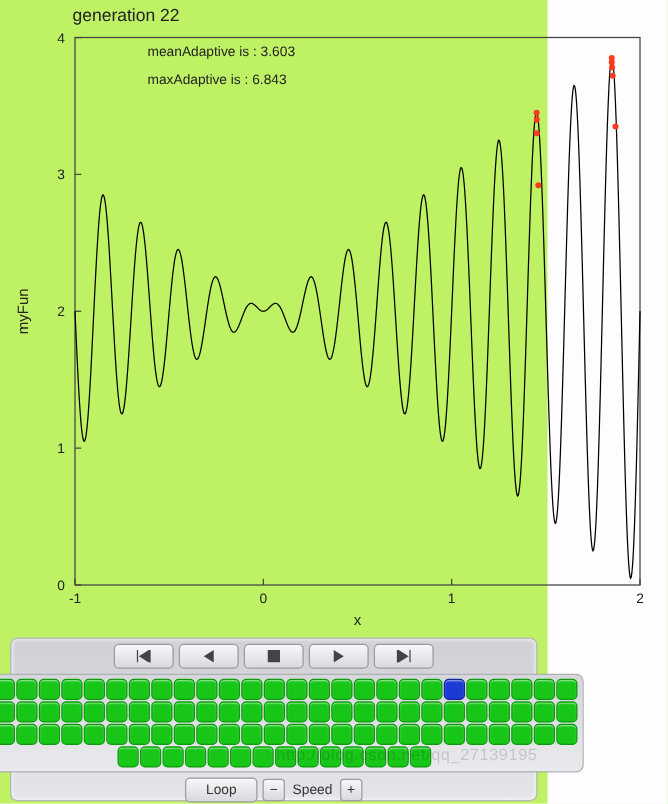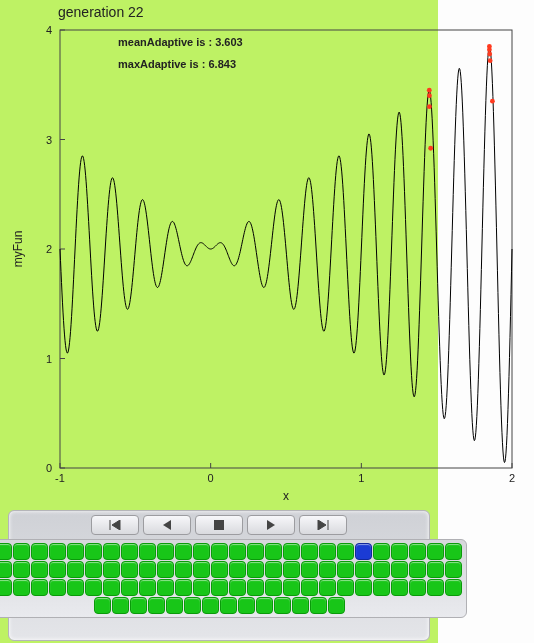--- a/index.html
+++ b/index.html
@@ -1,19 +1,19 @@
 <!DOCTYPE html>
 <html><head>
 <meta charset="utf-8">
 <style>
   html,body{margin:0;padding:0;background:#fdfdfd;font-family:Arial,Helvetica,sans-serif;font-size:12px;color:#222;}
   .wrap{width:438px;height:643px;background:#bef264;position:relative;}
   .plot-panel{position:absolute;left:8px;top:4px;right:8px;height:500px;}
   .title{position:absolute;left:50px;top:0;font-size:14px;font-weight:normal;}
-  .anno{position:absolute;left:110px;font-size:11px;font-weight:bold;}
+  .anno{position:absolute;left:110px;font-size:11px;}
   .anno1{top:32px;} .anno2{top:54px;}
   svg{position:absolute;left:0;top:18px;}
   .controls{position:absolute;left:8px;right:8px;top:510px;height:125px;
     background:linear-gradient(#cfd1d6,#e4e5e9);border:1px solid #b5b5b9;border-radius:6px;
     box-shadow:inset 0 0 4px #fff;display:flex;flex-direction:column;align-items:center;padding-top:4px;}
   .btn-row{display:flex;gap:4px;margin-bottom:4px;}
   .btn{width:46px;height:18px;background:linear-gradient(#f7f7fa,#d9dade);border:1px solid #9c9ca0;border-radius:4px;
     display:flex;align-items:center;justify-content:center;font-size:11px;color:#333;cursor:pointer;}
   .btn svg{position:static;}
   .grid{background:linear-gradient(#d6d7db,#e9eaee);border:1px solid #b0b0b4;border-radius:6px;
@@ -199,16 +199,23 @@
           <div class="cell"></div>
           <div class="cell"></div>
           <div class="cell"></div>
           <div class="cell"></div>
           <div class="cell"></div>
           <div class="cell"></div>
           <div class="cell"></div>
           <div class="cell"></div>
         </div>
       </div>
+  <div class="bottom-row">
+    <div class="loop-btn">Loop</div>
+    <div class="small-btn">−</div>
+    <span class="speed-lbl">Speed</span>
+    <div class="small-btn">+</div>
+  </div>
 </div>
 
+<div class="watermark">http://blog.csdn.net/qq_27139195</div>
 
 </div>
 
 </body></html>

